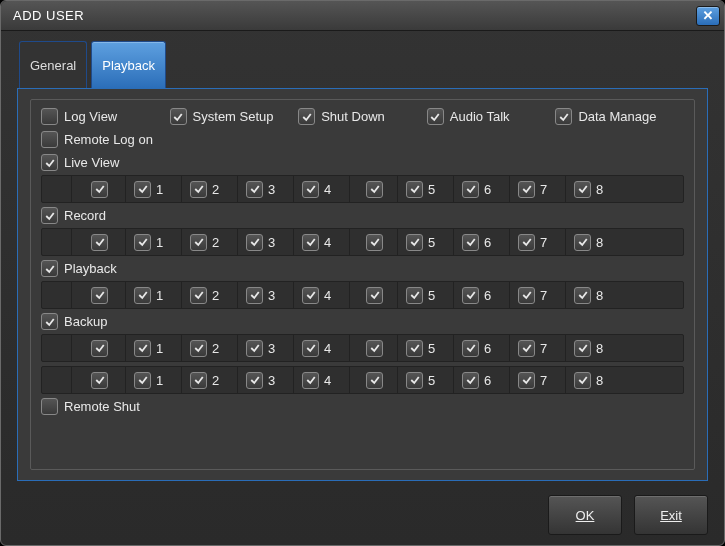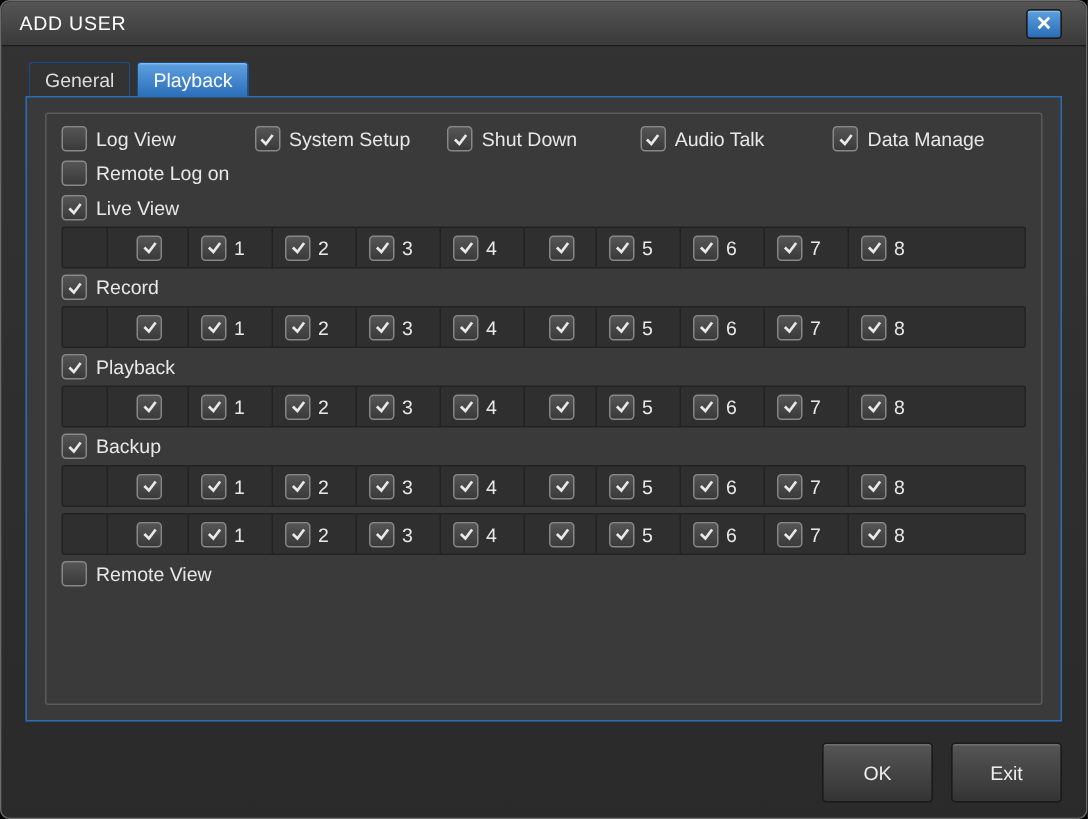--- a/index.html
+++ b/index.html
@@ -18,21 +18,21 @@
     display: flex;
     flex-direction: column;
   }
   .titlebar {
     height: 30px;
     background: linear-gradient(#555, #3a3a3a);
     border-bottom: 1px solid #1a1a1a;
     border-radius: 6px 6px 0 0;
     display: flex;
     align-items: center;
-    padding: 0 16px 0 12px;
+    padding: 0 4px 0 12px;
   }
   .titlebar .title {
     flex: 1;
     color: #fff;
     letter-spacing: 0.5px;
   }
   .close-btn {
     width: 24px;
     height: 20px;
     background: linear-gradient(#5ea0e0, #2a6db8);
@@ -52,21 +52,21 @@
     padding: 10px 16px 6px 16px;
     display: flex;
     flex-direction: column;
   }
   .tabs {
     display: flex;
     margin-bottom: -1px;
     padding-left: 2px;
   }
   .tab {
-    padding: 4px 10px;
+    padding: 16px 10px;
     border: 1px solid #1f4a8a;
     border-bottom: none;
     border-radius: 3px 3px 0 0;
     background: #333;
     color: #ddd;
     margin-right: 4px;
     cursor: pointer;
   }
   .tab.active {
     background: linear-gradient(#5ea0e0, #2a6db8);
@@ -151,20 +151,21 @@
     height: 40px;
     border: 1px solid #1a1a1a;
     border-radius: 3px;
     background: linear-gradient(#555,#343434);
     color: #eee;
     display: flex;
     align-items: center;
     justify-content: center;
     cursor: pointer;
     box-shadow: inset 0 1px 0 rgba(255,255,255,0.15);
+    text-decoration: underline;
   }
 </style>
 </head>
 <body>
 
 <div class="window">
   <div class="titlebar">
     <span class="title">ADD USER</span>
     <div class="close-btn">
       <span>✕</span>
@@ -660,21 +661,21 @@
                 <svg viewBox="0 0 16 16" width="12" height="12">
                   <path d="M3 8 L7 12 L13 4"></path>
                 </svg>
               </span>
               <span>8</span>
             </div>
           </div>
 
         <div class="section-header">
           <span class="chk"></span>
-          <span>Remote View</span>
+          <span>Remote Shut</span>
         </div>
 
       </div>
     </div>
   </div>
 
   <div class="footer">
     <div class="btn">OK</div>
     <div class="btn">Exit</div>
   </div>

